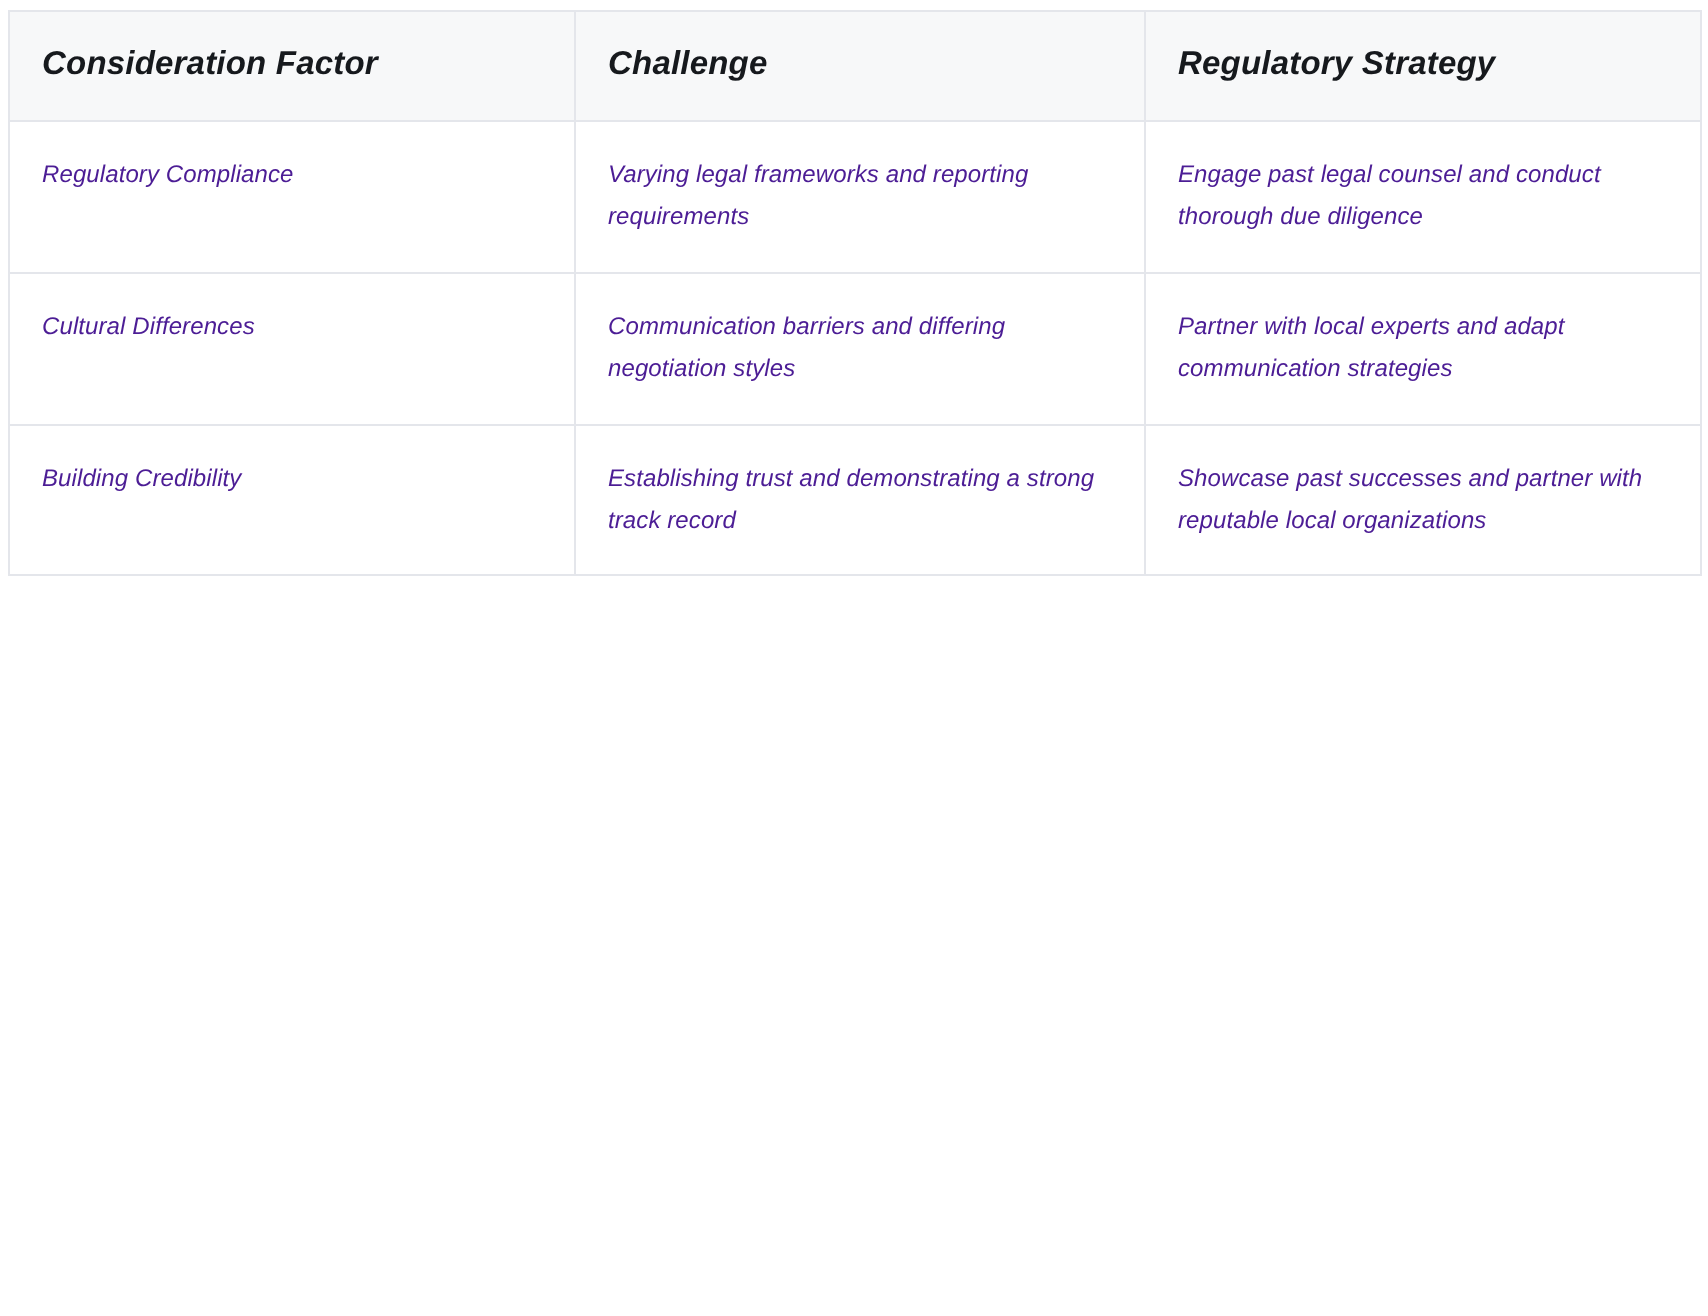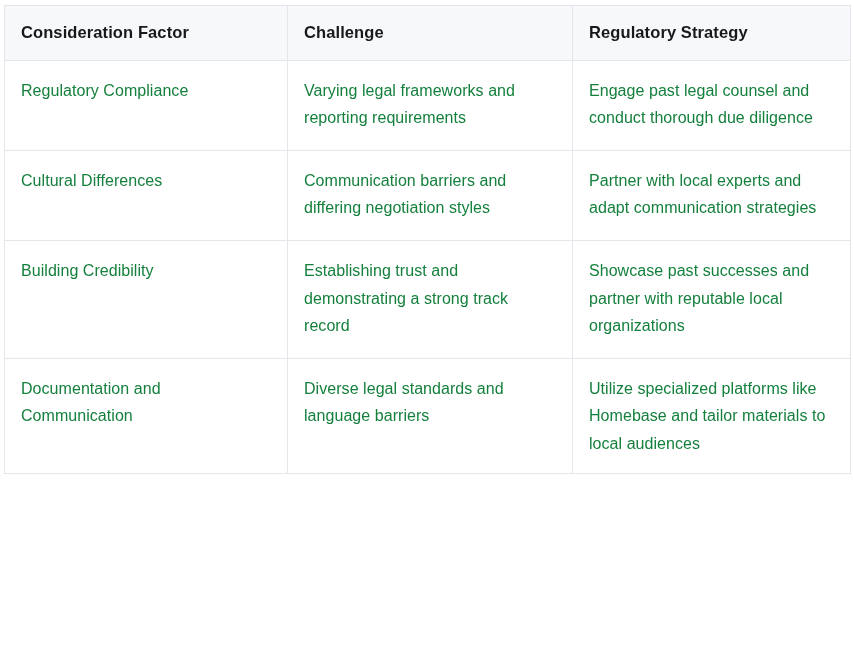--- a/index.html
+++ b/index.html
@@ -11,20 +11,21 @@
     width: 854px;
     height: 658px;
     font-family: "Liberation Sans", sans-serif;
     color: #1a1a1a;
     overflow: hidden;
   }
   .table-wrap {
     width: 708px;
     box-sizing: border-box;
     padding: 0;
+    font-style: italic;
   }
   table.data-table {
     border-collapse: collapse;
     width: 846px;
     margin: 5px 4px 0 4px;
     table-layout: fixed;
     background: #ffffff;
   }
   table.data-table col.c0 { width: 283px; }
   table.data-table col.c1 { width: 285px; }
@@ -37,23 +38,23 @@
     font-weight: bold;
     color: #16191d;
     padding: 15px 16px 15px 16px;
     border: 1px solid #e4e6eb;
     border-top: 1px solid #e4e6eb;
     line-height: 1.45;
     letter-spacing: 0.1px;
     vertical-align: middle;
   }
   table.data-table tbody td {
-    font-size: 16px;
+    font-size: 12px;
     font-weight: 400;
-    color: #15803d;
+    color: #4c1d95;
     padding: 16px 16px 18px 16px;
     border: 1px solid #e4e6eb;
     vertical-align: top;
     line-height: 1.72;
     letter-spacing: 0.05px;
   }
   table.data-table tbody tr:last-child td {
     padding-bottom: 16px;
   }
 </style>
@@ -83,20 +84,15 @@
       <tr>
         <td>Cultural Differences</td>
         <td>Communication barriers and differing negotiation styles</td>
         <td>Partner with local experts and adapt communication strategies</td>
       </tr>
       <tr>
         <td>Building Credibility</td>
         <td>Establishing trust and demonstrating a strong track record</td>
         <td>Showcase past successes and partner with reputable local organizations</td>
       </tr>
-      <tr>
-        <td>Documentation and Communication</td>
-        <td>Diverse legal standards and language barriers</td>
-        <td>Utilize specialized platforms like Homebase and tailor materials to local audiences</td>
-      </tr>
     </tbody>
   </table>
 </div>
 
 </body></html>

